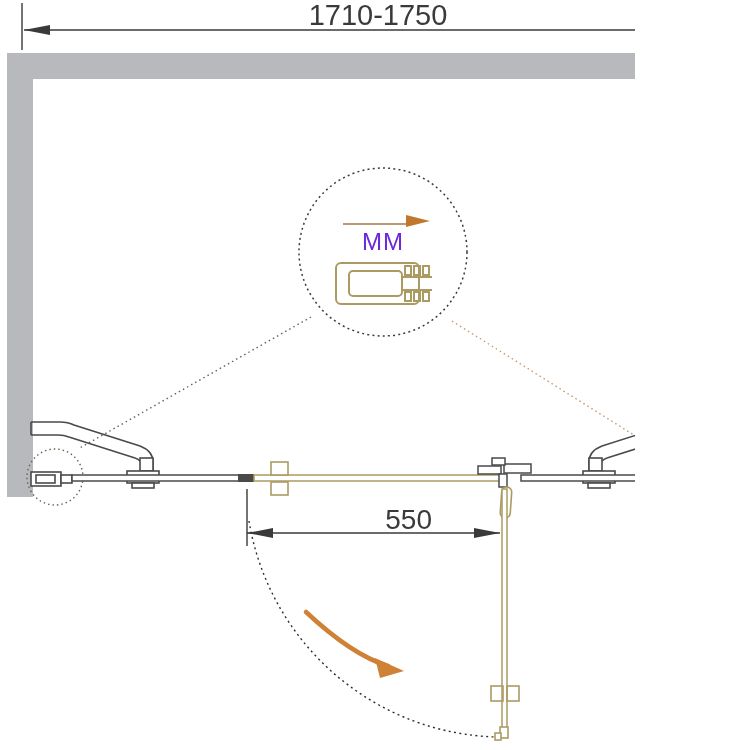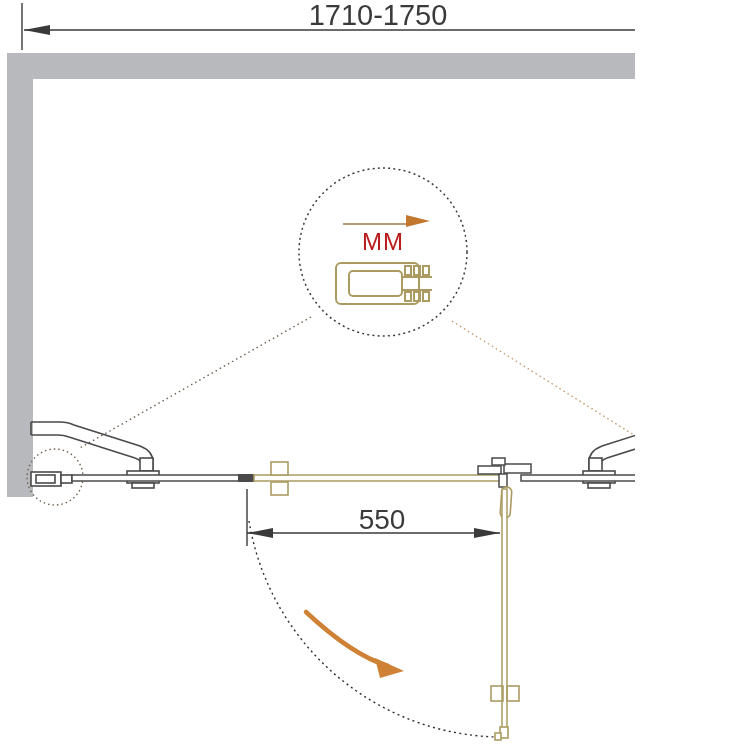--- a/index.html
+++ b/index.html
@@ -4,21 +4,21 @@
 <style>
   html,body{margin:0;padding:0;background:#ffffff;}
   #stage{position:relative;width:635px;height:750px;background:#ffffff;overflow:hidden;
          font-family:"Liberation Sans",sans-serif;}
   .wall{position:absolute;background:#b7b9bc;}
   svg{position:absolute;left:0;top:0;}
   .lbl{position:absolute;text-align:center;line-height:1.05;white-space:nowrap;}
   .dim{color:#3a3a3a;font-size:29px;}
   .dim550{color:#3a3a3a;font-size:28px;}
   .orange-big{color:#c2772f;font-size:31px;}
-  .orange-small{color:#b91c1c;font-size:24px;letter-spacing:1px;}
+  .orange-small{color:#6d28d9;font-size:24px;letter-spacing:1px;}
 </style>
 </head>
 <body>
 
 <div id="stage">
 
   <div class="wall" style="left:7px;top:53px;width:733px;height:26px;"></div>
   <div class="wall" style="left:7px;top:53px;width:26px;height:444px;"></div>
   <div class="wall" style="left:714px;top:53px;width:26px;height:450px;"></div>
 
@@ -130,14 +130,14 @@
       <polygon points="247,533 273,528 273,538" fill="#3a3a3a" stroke="none"></polygon>
       <polygon points="500,533 474,528 474,538" fill="#3a3a3a" stroke="none"></polygon>
     </g>
   </svg>
 
   <div class="lbl dim" style="left:278px;top:0px;width:200px;">1710-1750</div>
 
 
   <div class="lbl orange-small" style="left:330px;top:229px;width:106px;">MM</div>
 
-  <div class="lbl dim550" style="left:332px;top:505px;width:100px;">550</div>
+  <div class="lbl dim550" style="left:332px;top:505px;width:100px;text-align:right;">550</div>
 </div>
 
 </body></html>

